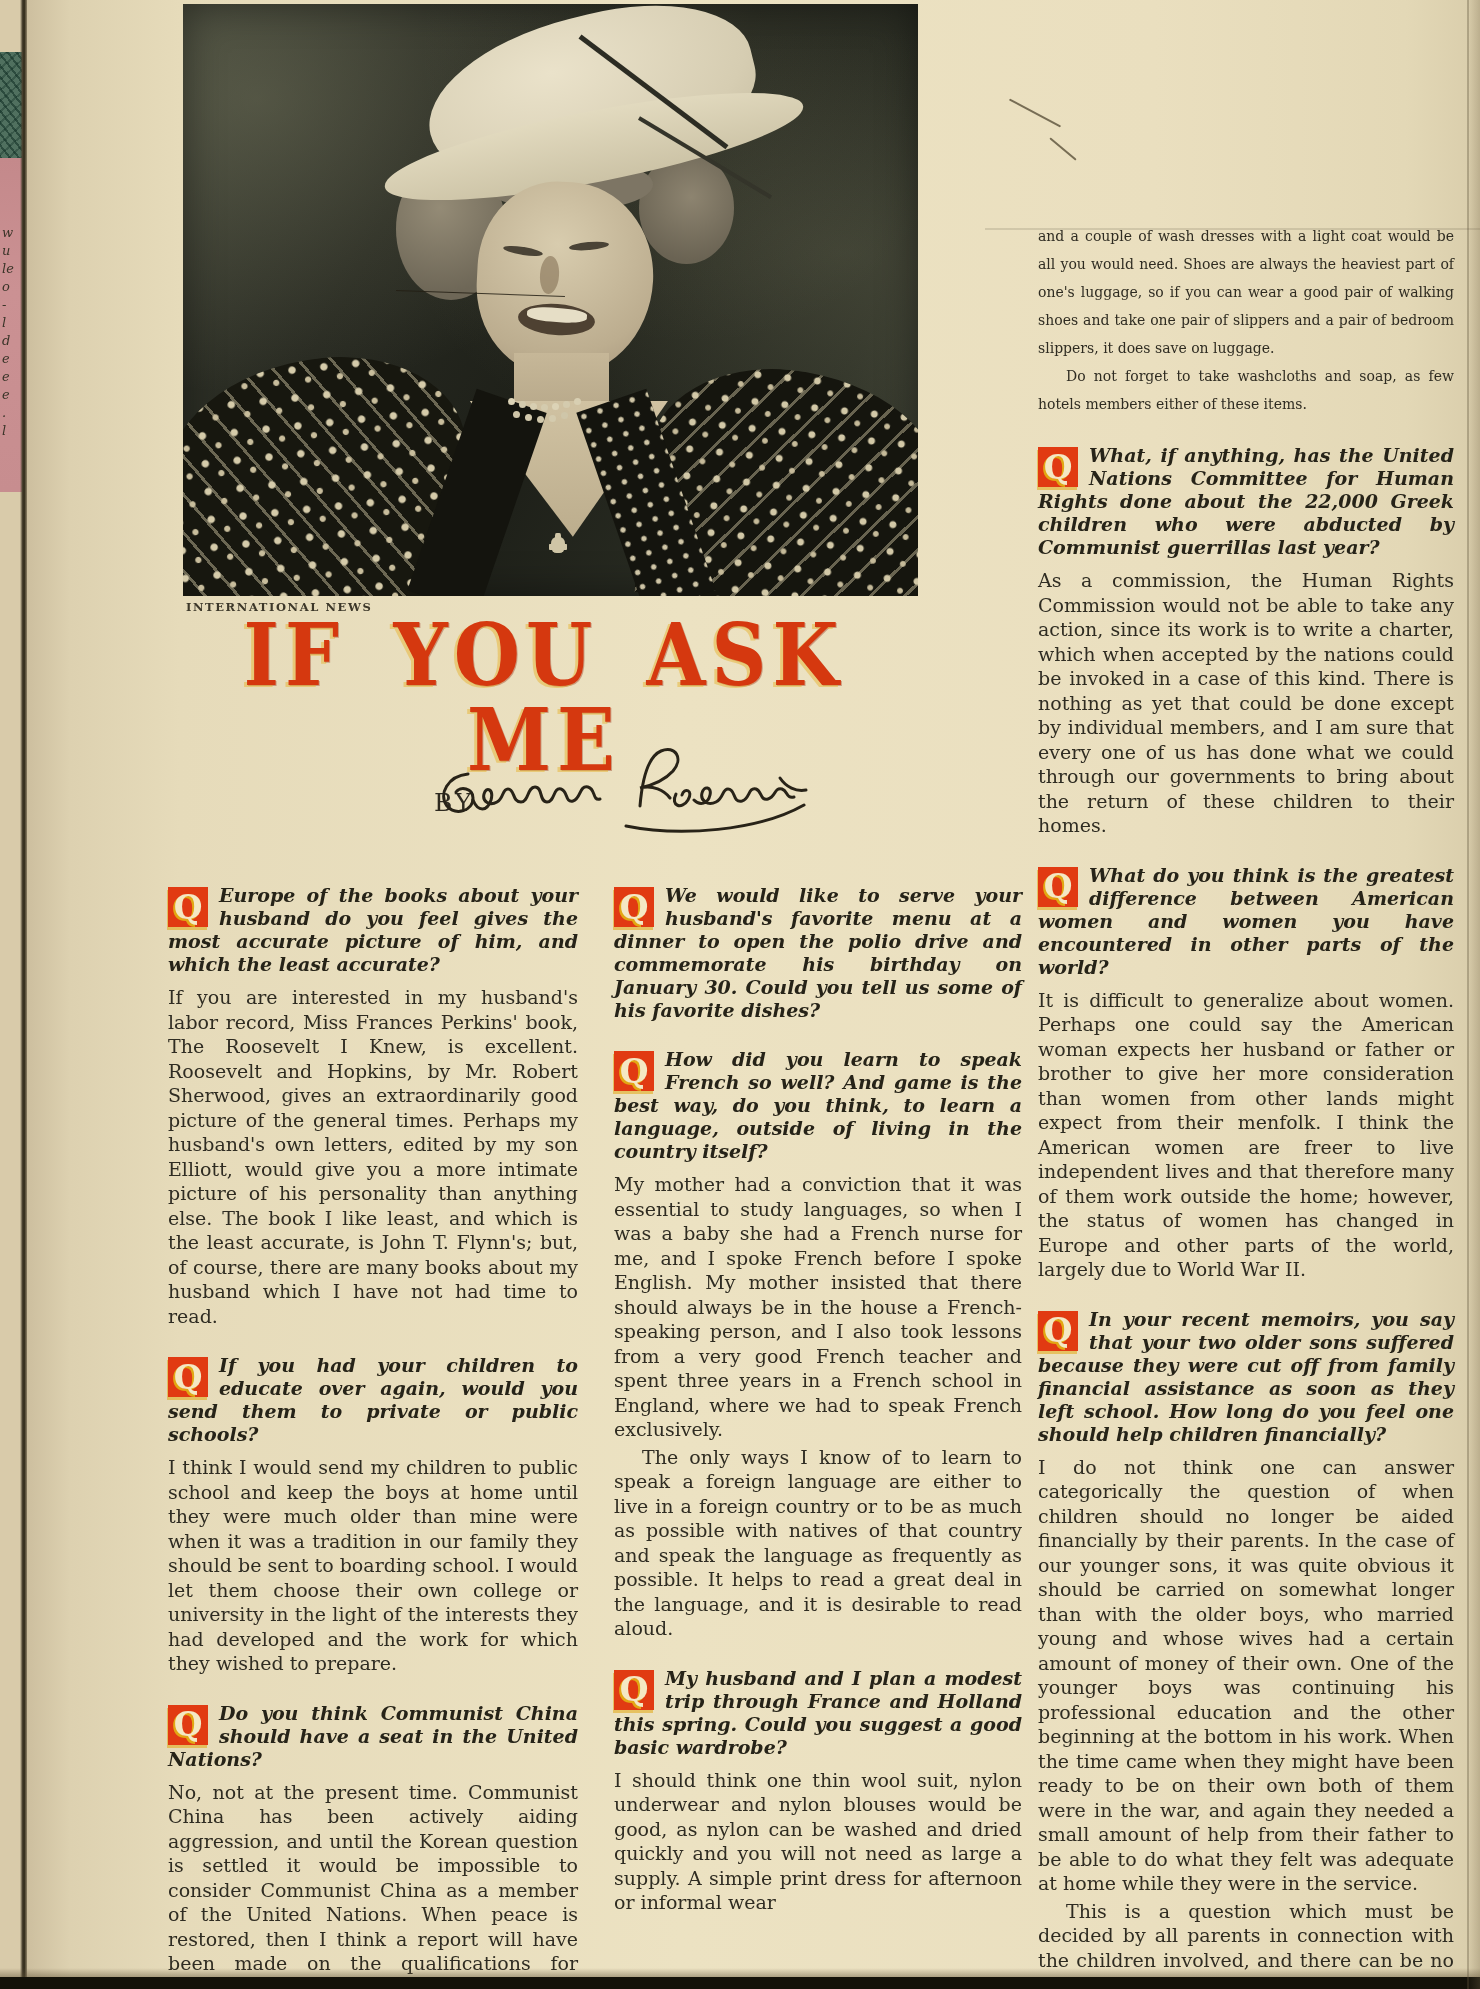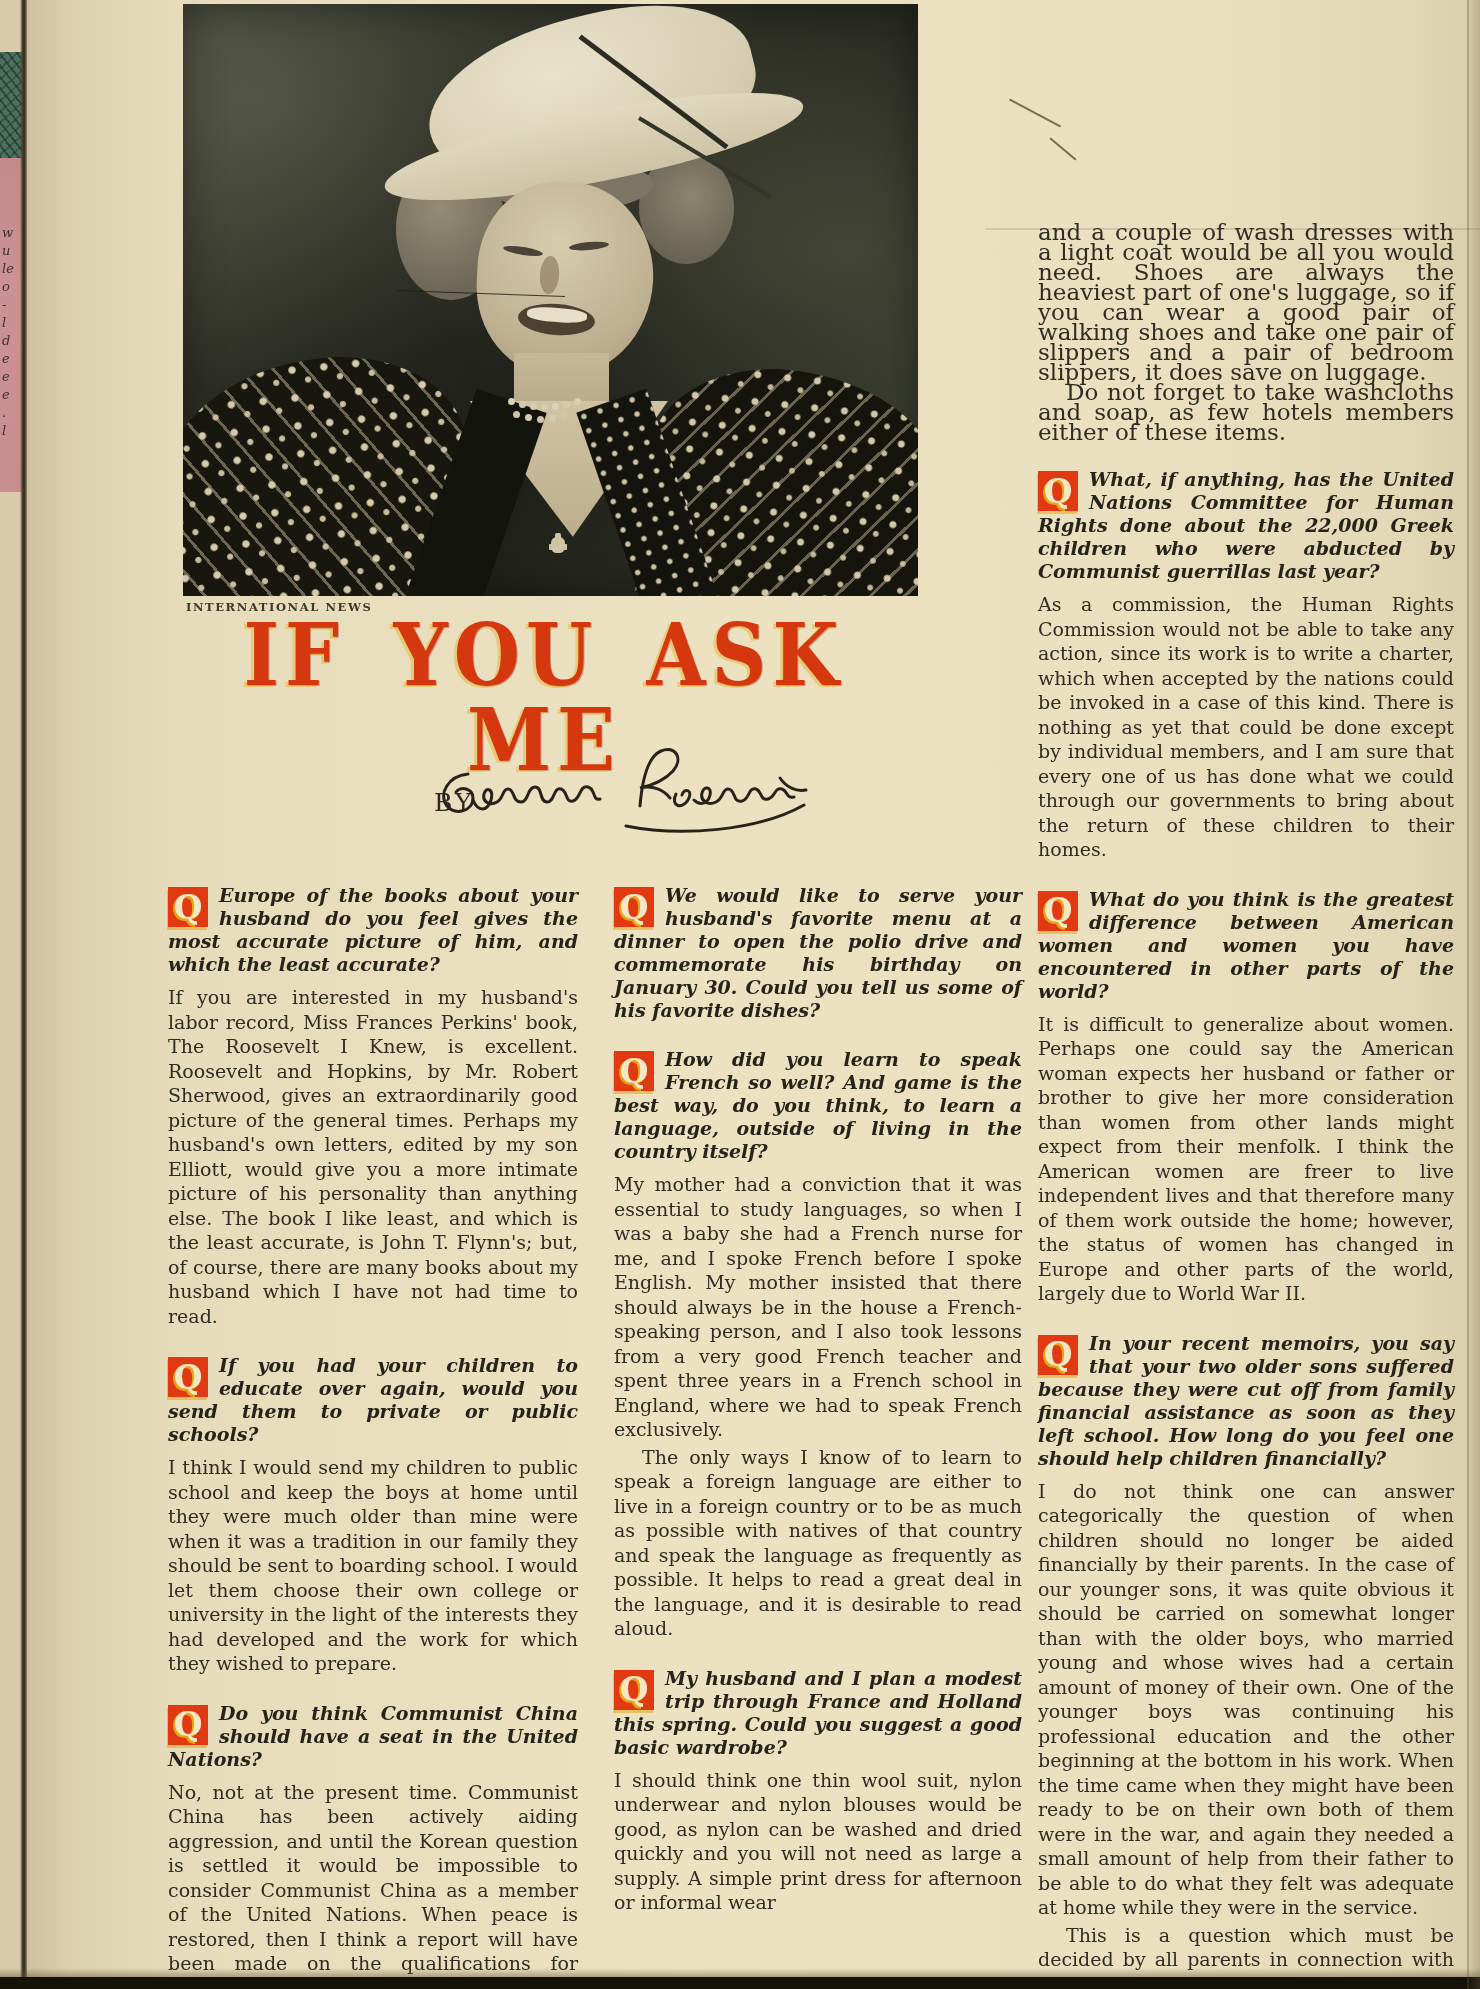--- a/index.html
+++ b/index.html
@@ -116,21 +116,21 @@
   .qa{margin-top:26px;}
   .qa.first{margin-top:0;}
   p{margin:0;}
   .question{font-weight:bold;font-style:italic;font-size:19px;line-height:23px;color:#262318;}
   .qsq{float:left;width:40px;height:40px;margin:3px 11px 2px 0;
     background:#e13a12;display:flex;align-items:center;justify-content:center;
     font-style:normal;font-weight:bold;font-size:33px;color:#f4e8c4;
     text-shadow:-2px 2px 0 #e2a713;box-shadow:-1px 3px 0 rgba(226,167,19,.55);}
   .answer{font-size:19px;line-height:24.5px;color:#2f2c22;margin-top:9px;}
   .answer.indent{margin-top:3px;text-indent:28px;}
-  .cont{font-size:23px;line-height:20px;color:#2f2c22;}
+  .cont{font-size:14px;line-height:28px;color:#2f2c22;}
   .cont.indent{text-indent:28px;}
 </style>
 </head>
 <body>
 
 <div class="stage">
 
   <div class="underpage">
     <div class="green-patch"></div>
     <div class="pink-strip"></div>

